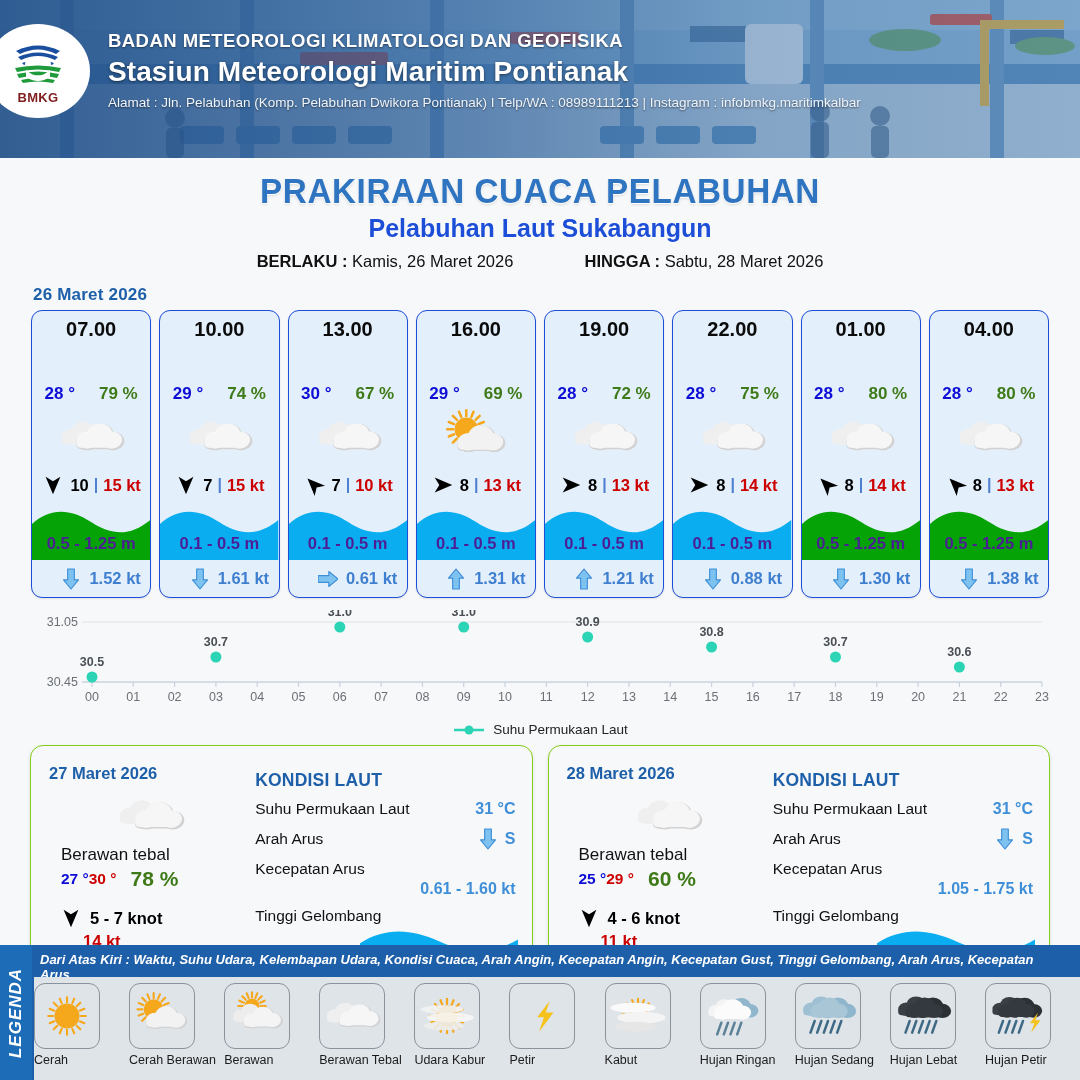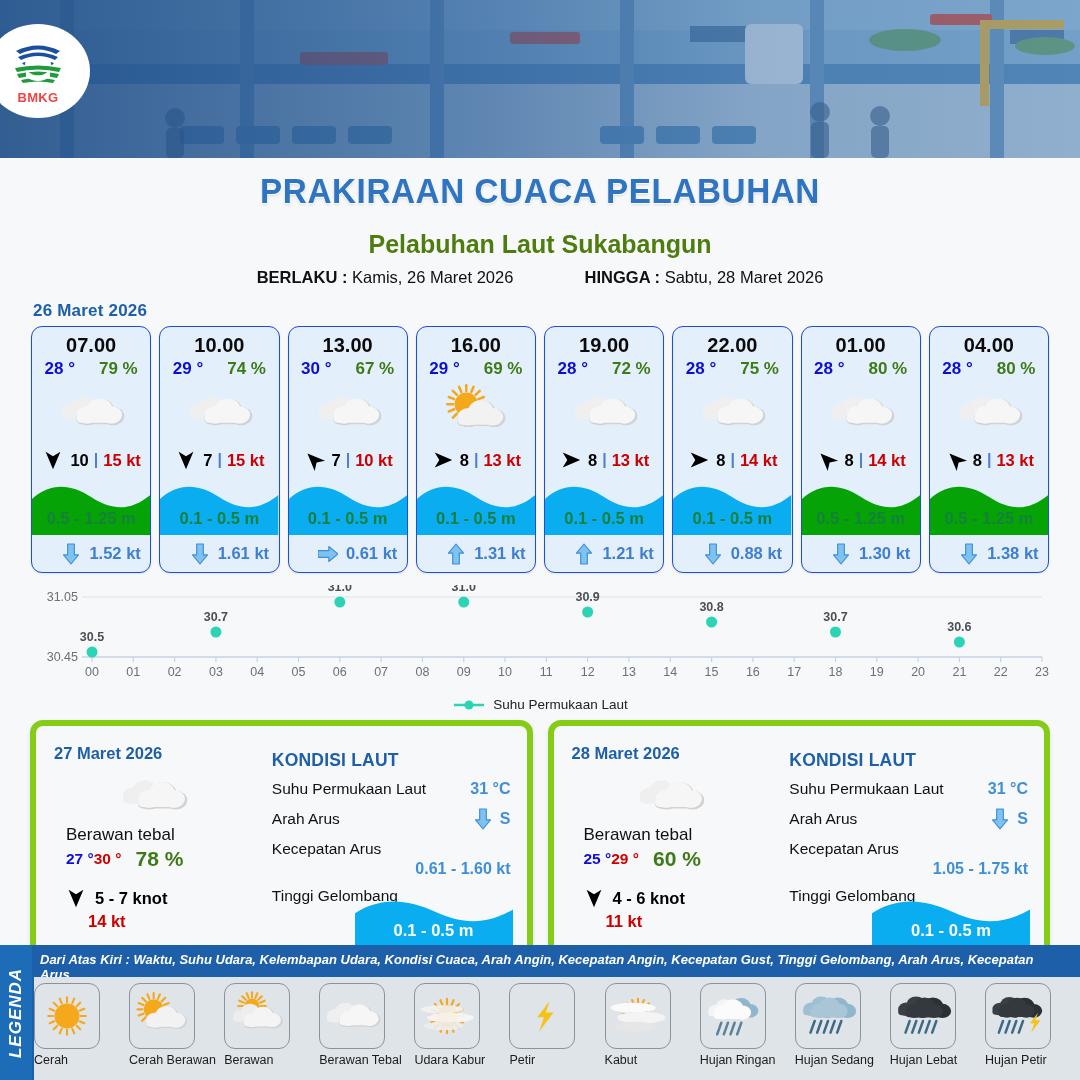--- a/index.html
+++ b/index.html
@@ -24,21 +24,21 @@
     background: linear-gradient(90deg, rgba(32,78,135,.88) 0%, rgba(40,90,148,.62) 45%, rgba(45,95,150,.38) 70%, rgba(50,100,155,.30) 100%);
   }
   .logo-pill {
     position:absolute; left:-14px; top:24px;
     width:104px; height:94px; background:#fff;
     border-radius:52px / 47px;
     display:flex; flex-direction:column; align-items:center; justify-content:center;
     z-index:5;
   }
   .logo-mark { width:56px; height:52px; position:relative; }
-  .logo-text { font-size:13px; font-weight:bold; color:#ef4444; letter-spacing:.3px; margin-top:1px;}
+  .logo-text { font-size:13px; font-weight:bold; color:#7f1d1d; letter-spacing:.3px; margin-top:1px;}
   .hdr-text { position:absolute; left:108px; top:30px; z-index:4; }
   .hdr-line1 {
     font-size:18.5px; font-weight:bold; color:#ffffff;
     letter-spacing:.45px; text-shadow:0 1px 2px rgba(0,0,0,.45);
   }
   .hdr-line2 {
     font-size:28px; font-weight:bold; color:#ffffff; margin-top:4px;
     letter-spacing:.1px; text-shadow:0 1px 3px rgba(0,0,0,.5);
   }
   .hdr-line3 {
@@ -48,21 +48,21 @@
 
   
   .titles { text-align:center; padding-top:13px; }
   .t-main {
     font-size:35px; font-weight:bold; color:#2f74c0;
     letter-spacing:.6px; font-stretch:condensed;
     text-shadow:0 1px 0 #fff, 0 2px 3px rgba(0,0,0,.12);
     transform: scaleX(.95);
   }
   .t-sub {
-    font-size:25px; font-weight:bold; color:#4d7c0f; margin-top:19px;
+    font-size:25px; font-weight:bold; color:#1d4ed8; margin-top:3px;
     text-shadow:0 1px 0 #fff;
   }
   .t-valid { margin-top:9px; font-size:16.5px; color:#111; }
   .t-valid .lbl { font-weight:bold; }
   .t-valid .gap { display:inline-block; width:62px; }
 
   
   .daylabel {
     margin:14px 0 5px 33px; font-size:17px; font-weight:bold;
     color:#1d5fa8; letter-spacing:.2px;
@@ -70,67 +70,67 @@
 
   
   .cards { display:flex; gap:8px; padding:0 31px; }
   .card {
     flex:1 1 0; background:#e3effb;
     border:1px solid #1d4ed8; border-radius:11px;
     overflow:hidden; display:flex; flex-direction:column;
     box-shadow:0 1px 2px rgba(0,0,0,.09);
   }
   .c-time { text-align:center; font-size:20px; font-weight:bold; color:#0b0b0b; padding:7px 0 2px; }
-  .c-th { display:flex; justify-content:center; align-items:baseline; gap:24px; padding-bottom:2px; }
+  .c-th { display:flex; justify-content:center; align-items:baseline; gap:24px; padding-bottom:2px;margin-top:41px; }
   .c-temp { font-size:17px; font-weight:bold; color:#0d0dd6; }
   .c-hum  { font-size:17px; font-weight:bold; color:#3e7a17; }
   .c-icon { height:62px; display:flex; align-items:center; justify-content:center; }
   .c-wind { display:flex; align-items:center; justify-content:center; gap:5px; height:34px; }
   .w-spd { font-size:16.5px; font-weight:bold; color:#000; }
   .w-bar { color:#4f7fd0; font-weight:bold; font-size:16px; }
   .w-gst { font-size:16.5px; font-weight:bold; color:#cc0000; }
   .c-wave { position:relative; height:58px; }
   .c-wave svg { display:block; width:100%; height:100%; }
   .c-wave span {
     position:absolute; left:0; right:0; bottom:7px; text-align:center;
-    font-size:16.5px; font-weight:bold; color:#15803d;
+    font-size:16.5px; font-weight:bold; color:#4c1d95;
   }
   .c-cur { display:flex; align-items:center; justify-content:center; gap:8px; height:37px;padding-left:20px; }
   .c-cur .cv { font-size:16.5px; font-weight:bold; color:#3f7fd0; }
 
   
   .chart-wrap { margin:12px 30px 0; height:108px; position:relative; }
   .chart-wrap svg { display:block; }
   .chart-legend {
     display:flex; align-items:center; justify-content:center; gap:7px;
     margin-top:4px; font-size:13.5px; color:#222;
   }
   .legend-dot { width:34px; height:12px; position:relative; }
 
   
   .days { display:flex; gap:15px; padding:8px 30px 0; }
   .daypanel {
-    flex:1 1 0; background:#f7f8fa; border:6px solid #84cc16;
+    flex:1 1 0; background:#f7f8fa; border:1px solid #84cc16;
     border-radius:13px; height:248px; position:relative;
     box-shadow:0 2px 4px rgba(0,0,0,.10);
     display:flex;
   }
   .dp-left { width:44%; padding:18px 0 0 18px; }
   .dp-date { font-size:16.5px; font-weight:bold; color:#1d5fa8; }
   .dp-ico { height:58px; display:flex; align-items:center; justify-content:center; margin-top:4px;}
   .dp-cond { font-size:17px; color:#111; margin-left:12px; }
   .dp-tt { display:flex; align-items:center; margin-left:12px; margin-top:2px; }
   .dp-tcol { display:flex; flex-direction:row; line-height:1.12; }
   .dp-tmin { font-size:15.5px; font-weight:bold; color:#0d0dd6; }
   .dp-tmax { font-size:15.5px; font-weight:bold; color:#cc0000; }
   .dp-hum { font-size:21px; font-weight:bold; color:#3e7a17; margin-left:14px; }
   .dp-wind { display:flex; align-items:center; gap:7px; margin-left:10px; margin-top:15px;}
   .dp-wspd { font-size:16.5px; font-weight:bold; color:#000; }
   .dp-gust { font-size:16.5px; font-weight:bold; color:#cc0000; margin-left:34px; margin-top:2px;}
-  .dp-right { flex:1; padding:24px 16px 0 4px; position:relative;margin-left:16px; }
+  .dp-right { flex:1; padding:24px 16px 0 4px; position:relative; }
   .dp-h { font-size:17.5px; font-weight:bold; color:#1d5fa8; letter-spacing:.2px;}
   .dp-row { display:flex; justify-content:space-between; align-items:center; margin-top:9px; }
   .dp-lab { font-size:15.5px; color:#111; }
   .dp-val { font-size:16px; font-weight:bold; color:#3f8fd8; }
   .dp-val.arrow { display:flex; align-items:center; gap:7px; }
   .dp-curval { text-align:right; font-size:16px; font-weight:bold; color:#3f8fd8; margin-top:2px; }
   .dp-wavebox { position:absolute; right:14px; bottom:14px; width:158px; height:56px; }
   .dp-wavebox svg { display:block; width:100%; height:100%; }
   .dp-wavebox span {
     position:absolute; left:0; right:0; bottom:8px; text-align:center;
@@ -228,20 +228,25 @@
       <path d="M12 26 Q28 19 44 26 L42 28 Q28 22 14 28 Z" fill="#1a4fa0"></path>
       <ellipse cx="28" cy="27" rx="13" ry="7" fill="#ffffff"></ellipse>
       <path d="M5 31 Q28 26 51 31 L49 35 Q28 30 7 35 Z" fill="#1f9b3c"></path>
       <path d="M7 37 Q28 32 49 37 L47 41 Q28 36 9 41 Z" fill="#1f9b3c"></path>
       <path d="M11 43 Q28 39 45 43 L43 46 Q28 43 13 46 Z" fill="#1f9b3c"></path>
       <path d="M16 33 Q28 44 40 33 L40 40 Q28 48 16 40 Z" fill="#ffffff"></path>
     </svg>
     <div class="logo-text">BMKG</div>
   </div>
 
+  <div class="hdr-text">
+    <div class="hdr-line1">BADAN METEOROLOGI KLIMATOLOGI DAN GEOFISIKA</div>
+    <div class="hdr-line2">Stasiun Meteorologi Maritim Pontianak</div>
+    <div class="hdr-line3">Alamat : Jln. Pelabuhan (Komp. Pelabuhan Dwikora Pontianak) I Telp/WA : 08989111213 | Instagram : infobmkg.maritimkalbar</div>
+  </div>
 </div>
 
 <div class="titles">
   <div class="t-main">PRAKIRAAN CUACA PELABUHAN</div>
   <div class="t-sub">Pelabuhan Laut Sukabangun</div>
   <div class="t-valid">
     <span class="lbl">BERLAKU :</span>
     <span>Kamis, 26 Maret 2026</span>
     <span class="gap"></span>
     <span class="lbl">HINGGA :</span>

